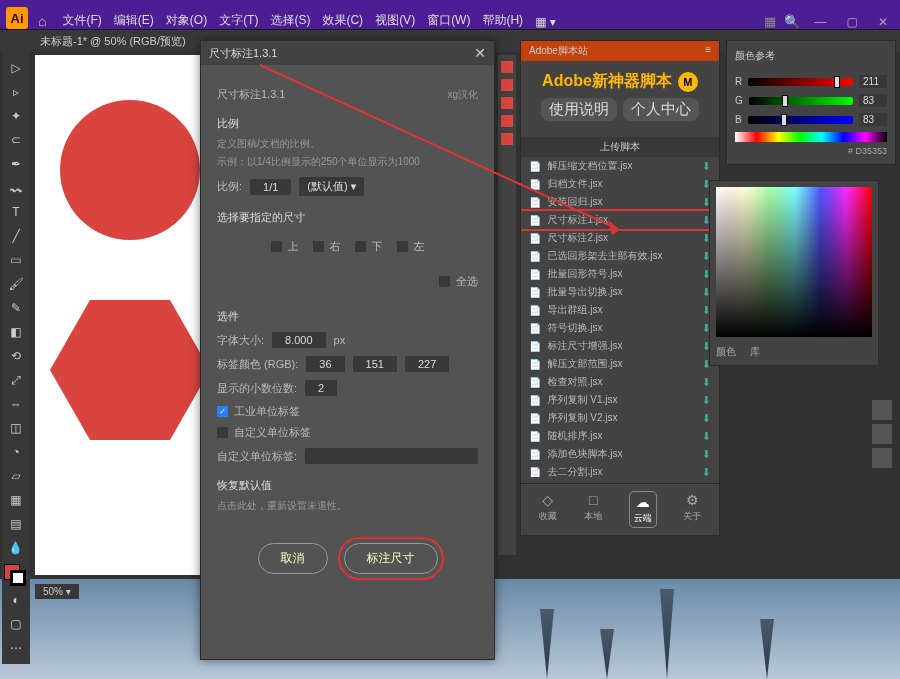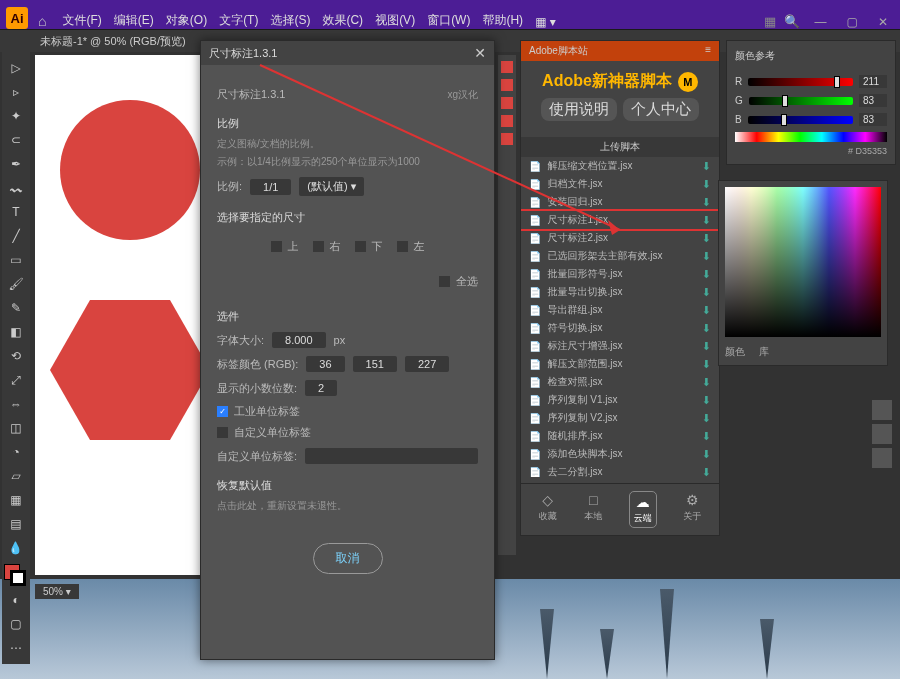--- a/index.html
+++ b/index.html
@@ -39,21 +39,21 @@
 .dlg-row { margin:8px 0; display:flex; align-items:center; gap:8px; }
 .dlg-section { color:#ddd; margin:14px 0 6px; font-size:11px; }
 .dlg-sub { color:#999; font-size:10px; margin:4px 0; }
 .num-field { background:#383838; color:#ddd; padding:2px 13px; min-width:32px; text-align:center; border-radius:2px; }
 .dropdown { background:#383838; color:#ddd; padding:2px 8px; border-radius:2px; }
 .checkbox-row { display:flex; align-items:center; gap:6px; margin:6px 0; font-size:11px; }
 .cb { width:11px; height:11px; background:#2a7fff; display:inline-flex; align-items:center; justify-content:center; color:#fff; font-size:8px; }
 .cb.off { background:#383838; }
 .text-input { background:#383838; color:#888; padding:3px 6px; flex:1; border-radius:2px; min-height:16px; }
 .dlg-btns { display:flex; justify-content:center; gap:16px; margin-top:30px; }
-.btn-pill { border:1px solid #999; color:#7dd3fc; padding:6px 22px; border-radius:18px; background:transparent; cursor:pointer; font-size:12px; }
+.btn-pill { border:1px solid #999; color:#fef9c3; padding:6px 22px; border-radius:18px; background:transparent; cursor:pointer; font-size:12px; }
 .btn-highlight { outline:2px solid #d33; outline-offset:4px; }
 .credit { text-align:right; color:#999; font-size:10px; }
 
 
 .scripts-panel { position:absolute; left:520px; top:40px; width:200px; background:#434343; border:1px solid #2a2a2a; }
 .panel-tab { background:#c2410c; padding:3px 8px; font-size:10px; color:#ccc; display:flex; justify-content:space-between; }
 .panel-header { padding:10px; text-align:center; }
 .panel-title { color:#ffb700; font-weight:bold; font-size:16px; display:inline-flex; align-items:center; gap:6px; }
 .badge-m { width:20px; height:20px; border-radius:50%; background:#ffb700; color:#000; display:inline-flex; align-items:center; justify-content:center; font-size:11px; font-weight:bold; }
 .panel-btns { display:flex; gap:6px; justify-content:center; margin-top:6px; }
@@ -76,21 +76,21 @@
 .panel-label { font-size:10px; color:#ccc; padding-bottom:6px; }
 .slider-row { display:flex; align-items:center; gap:6px; margin:6px 0; font-size:10px; }
 .slider-track { flex:1; height:8px; position:relative; border-radius:2px; }
 .track-r { background:linear-gradient(90deg,#000,#f00); }
 .track-g { background:linear-gradient(90deg,#000,#0f0); }
 .track-b { background:linear-gradient(90deg,#000,#00f); }
 .slider-thumb { position:absolute; top:-2px; width:6px; height:12px; background:#ddd; border:1px solid #000; }
 .val-box { background:#383838; color:#ddd; padding:1px 4px; min-width:28px; font-size:10px; }
 .spectrum { width:100%; height:10px; background:linear-gradient(90deg,#fff,#f00,#ff0,#0f0,#0ff,#00f,#f0f,#000); margin:4px 0; }
 .hex-row { text-align:right; font-size:9px; color:#aaa; }
-.picker-panel { position:absolute; right:12px; top:180px; width:170px; background:#434343; border:1px solid #2a2a2a; padding:6px; }
+.picker-panel { position:absolute; right:21px; top:180px; width:170px; background:#434343; border:1px solid #2a2a2a; padding:6px; }
 .picker { width:100%; height:150px; background:
   linear-gradient(to top, #000, transparent),
   linear-gradient(to right, #fff, transparent),
   linear-gradient(90deg,#f00,#ff0,#0f0,#0ff,#00f,#f0f,#f00); }
 .tabs-sw { display:flex; gap:14px; margin-top:8px; font-size:10px; color:#aaa; }
 .right-mini-dock { position:absolute; right:4px; top:400px; width:24px; display:flex; flex-direction:column; gap:4px; }
 .right-mini-dock .m { width:20px; height:20px; background:#555; }
 
 
 .red-arrow { position:absolute; left:250px; top:55px; width:380px; height:180px; pointer-events:none; }
@@ -238,20 +238,21 @@
         <span>自定义单位标签</span>
       </div>
     <div class="dlg-row">
       <span>自定义单位标签:</span>
       <span class="text-input"></span>
     </div>
     <div class="dlg-section">恢复默认值</div>
     <div class="dlg-sub">点击此处，重新设置未退性。</div>
     <div class="dlg-btns">
       <div class="btn-pill">取消</div>
+      <div class="btn-pill btn-highlight">标注尺寸</div>
     </div>
   </div>
 </div>
 
 <div class="scripts-panel">
   <div class="panel-tab">
     <span>Adobe脚本站</span>
       <span>≡</span>
   </div>
   <div class="panel-header">

